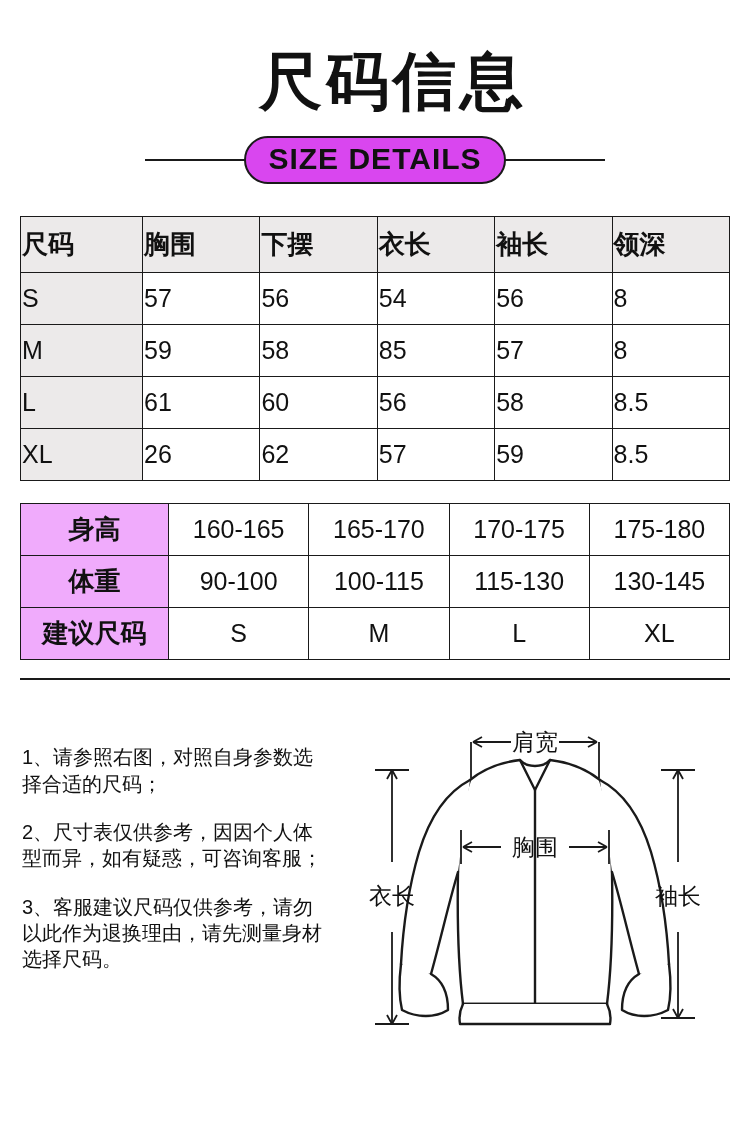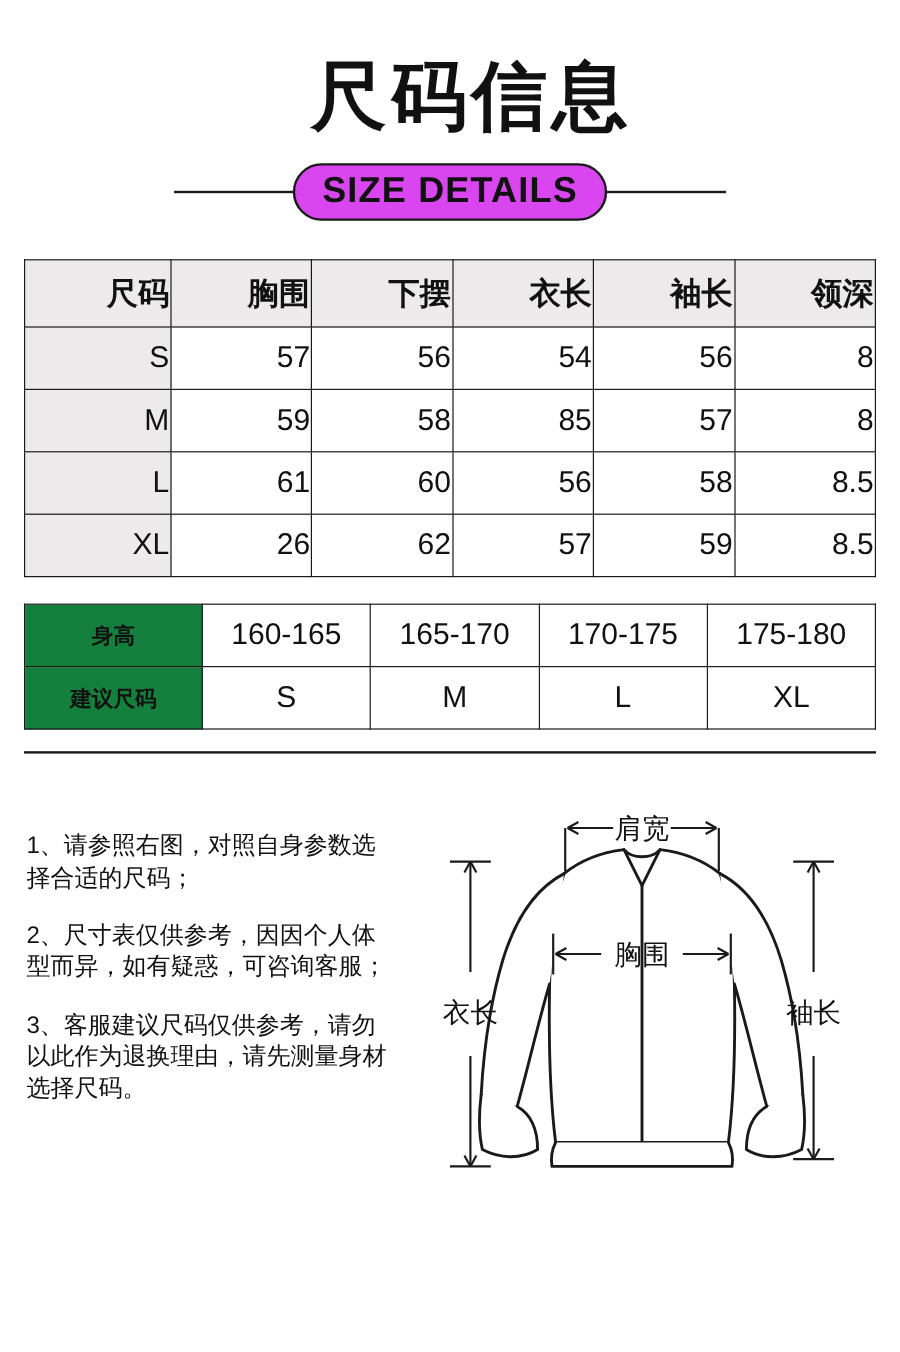--- a/index.html
+++ b/index.html
@@ -62,21 +62,21 @@
     margin: 32px 20px 0 20px;
   }
   table.size-table {
     width: 710px;
     border-collapse: collapse;
     table-layout: fixed;
   }
   table.size-table th,
   table.size-table td {
     border: 1px solid #1a1a1a;
-    text-align: right;
+    text-align: left;
     font-size: 25px;
     height: 52px;
     font-weight: normal;
     color: #111111;
   }
   table.size-table thead th {
     background: #eceaea;
     font-weight: bold;
     font-size: 26px;
     height: 56px;
@@ -97,23 +97,23 @@
   }
   table.rec-table th,
   table.rec-table td {
     border: 1px solid #1a1a1a;
     text-align: center;
     font-size: 25px;
     height: 52px;
     font-weight: normal;
   }
   table.rec-table th {
-    background: #15803d;
-    font-weight: bold;
-    font-size: 18px;
+    background: #f0abfc;
+    font-weight: bold;
+    font-size: 26px;
   }
   table.rec-table col.firstr { width: 148px; }
 
   
   .divider {
     width: 710px;
     height: 2px;
     background: #1a1a1a;
     margin: 18px 20px 0 20px;
   }
@@ -241,20 +241,27 @@
     </colgroup>
     <tbody>
       <tr>
         <th>身高</th>
         <td>160-165</td>
         <td>165-170</td>
         <td>170-175</td>
         <td>175-180</td>
       </tr>
       <tr>
+        <th>体重</th>
+        <td>90-100</td>
+        <td>100-115</td>
+        <td>115-130</td>
+        <td>130-145</td>
+      </tr>
+      <tr>
         <th>建议尺码</th>
         <td>S</td>
         <td>M</td>
         <td>L</td>
         <td>XL</td>
       </tr>
     </tbody>
   </table>
 </div>
 

